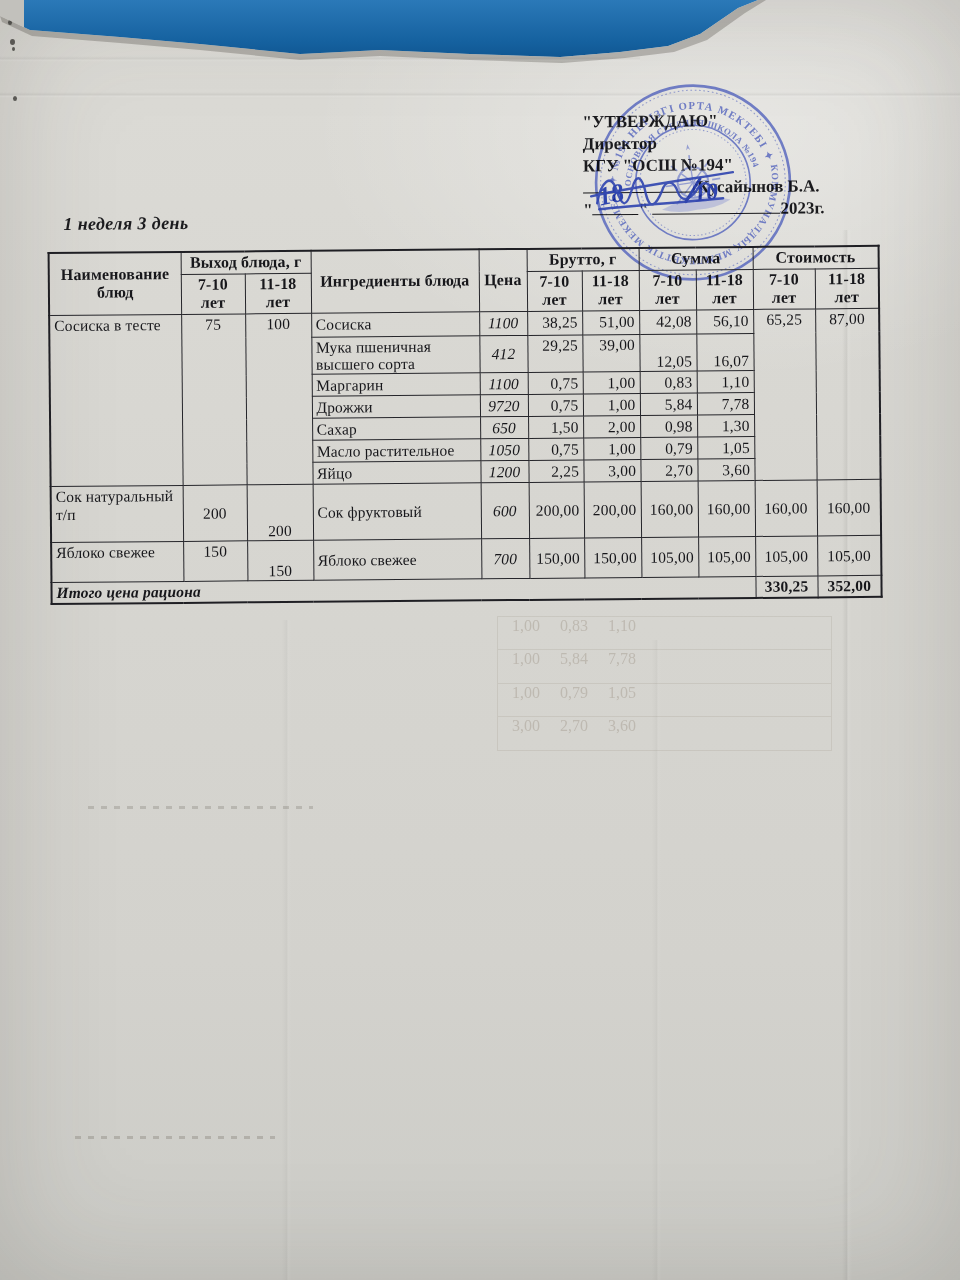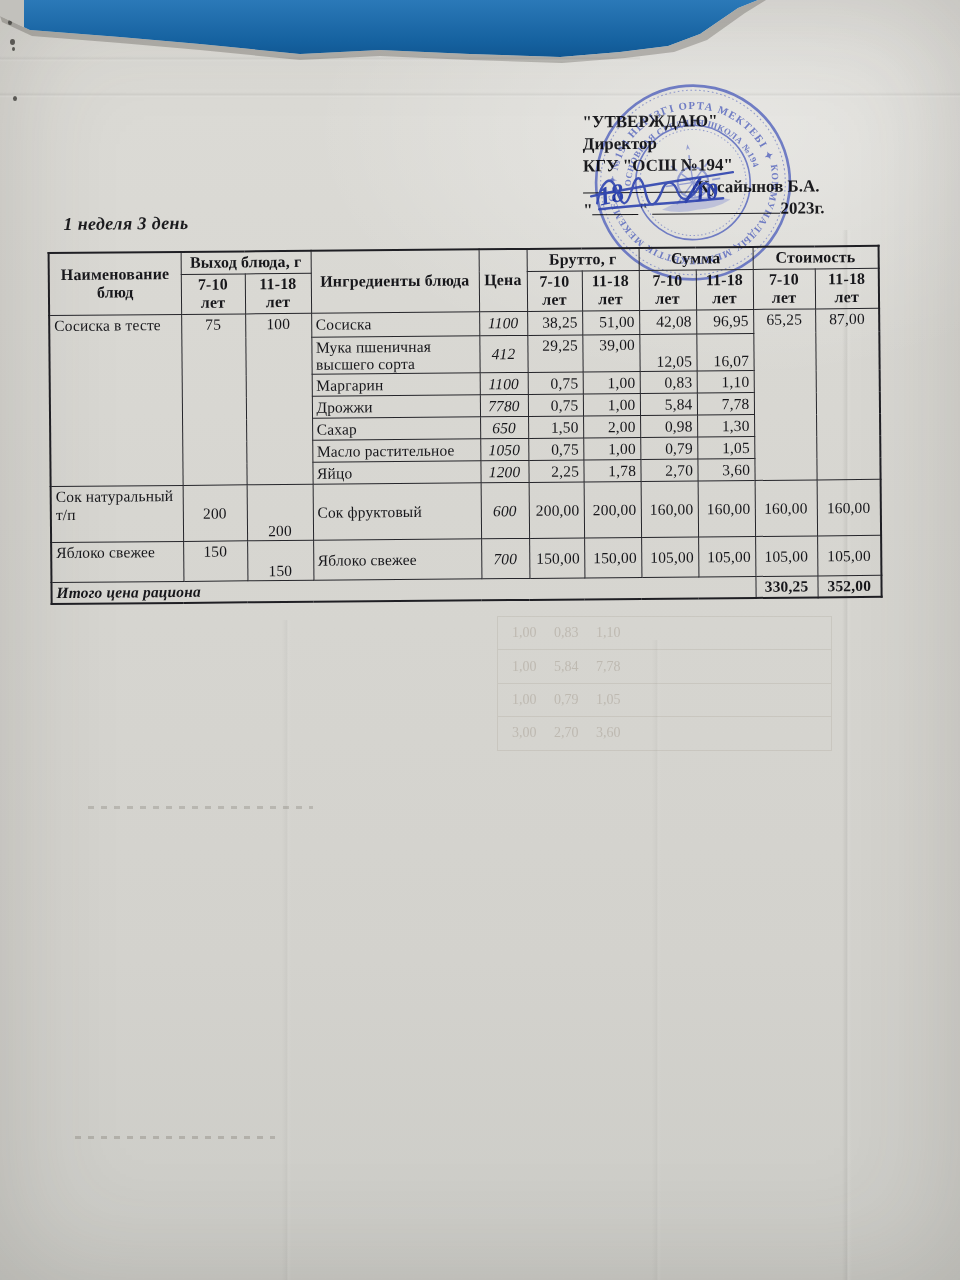--- a/index.html
+++ b/index.html
@@ -50,23 +50,23 @@
   td.price{text-align:center;font-style:italic;}
   td.r{text-align:right;padding-right:5px;}
   td.cost{text-align:center;vertical-align:top;padding-top:2px;}
   td.vt{vertical-align:top;padding-top:3px;}
   td.vb{vertical-align:bottom;padding-bottom:3px;font-family:Liberation Serif, serif;}
   td.mid{vertical-align:middle;}
   td.total-label{font-style:italic;font-weight:bold;text-align:left;padding-left:4px;}
   td.total-val{font-weight:bold;text-align:center;}
 
   .ghost{position:absolute;left:497px;top:616px;width:335px;height:162px;opacity:.5;filter:blur(.6px);}
-  .ghost .grow{display:flex;justify-content:space-between;align-items:center;height:20%;
+  .ghost .grow{display:flex;justify-content:space-between;height:20%;
         border:1px solid rgba(128,118,102,.30);border-top:none;
-        color:rgba(128,113,96,.55);font-size:14px;padding:0 14px;}
+        color:rgba(128,113,96,.55);font-size:16px;padding:0 14px;}
   .ghost .grow:first-child{border-top:1px solid rgba(128,118,102,.30);}
   .smudge{position:absolute;height:2.6px;opacity:.45;filter:blur(.4px);
         background:repeating-linear-gradient(90deg,rgba(100,95,85,.55) 0 6px,rgba(100,95,85,0) 6px 13px);}
 </style>
 </head>
 <body>
 
 <div class="page">
   <div class="blue-strip"></div>
 
@@ -199,21 +199,21 @@
         <tbody>
           <tr class="tr-i1">
             <td rowspan="7" class="name">Сосиска в тесте</td>
             <td rowspan="7" class="num">75</td>
             <td rowspan="7" class="num">100</td>
             <td class="ingr">Сосиска</td>
             <td class="price">1100</td>
             <td class="r">38,25</td>
             <td class="r">51,00</td>
             <td class="r">42,08</td>
-            <td class="r">96,95</td>
+            <td class="r">56,10</td>
             <td rowspan="7" class="cost">65,25</td>
             <td rowspan="7" class="cost">87,00</td>
           </tr>
           <tr class="tr-muka">
             <td class="ingr">Мука пшеничная высшего сорта</td>
             <td class="price">412</td>
             <td class="r vt">29,25</td>
             <td class="r vt">39,00</td>
             <td class="r vb">12,05</td>
             <td class="r vb">16,07</td>
@@ -221,21 +221,21 @@
           <tr class="tr-i">
             <td class="ingr">Маргарин</td>
             <td class="price">1100</td>
             <td class="r">0,75</td>
             <td class="r">1,00</td>
             <td class="r">0,83</td>
             <td class="r">1,10</td>
           </tr>
           <tr class="tr-i">
             <td class="ingr">Дрожжи</td>
-            <td class="price">7780</td>
+            <td class="price">9720</td>
             <td class="r">0,75</td>
             <td class="r">1,00</td>
             <td class="r">5,84</td>
             <td class="r">7,78</td>
           </tr>
           <tr class="tr-i">
             <td class="ingr">Сахар</td>
             <td class="price">650</td>
             <td class="r">1,50</td>
             <td class="r">2,00</td>
@@ -247,21 +247,21 @@
             <td class="price">1050</td>
             <td class="r">0,75</td>
             <td class="r">1,00</td>
             <td class="r">0,79</td>
             <td class="r">1,05</td>
           </tr>
           <tr class="tr-i">
             <td class="ingr">Яйцо</td>
             <td class="price">1200</td>
             <td class="r">2,25</td>
-            <td class="r">1,78</td>
+            <td class="r">3,00</td>
             <td class="r">2,70</td>
             <td class="r">3,60</td>
           </tr>
           <tr class="tr-sok">
             <td class="name">Сок натуральный т/п</td>
             <td class="num mid">200</td>
             <td class="num vb">200</td>
             <td class="ingr">Сок фруктовый</td>
             <td class="price">600</td>
             <td class="r mid">200,00</td>

